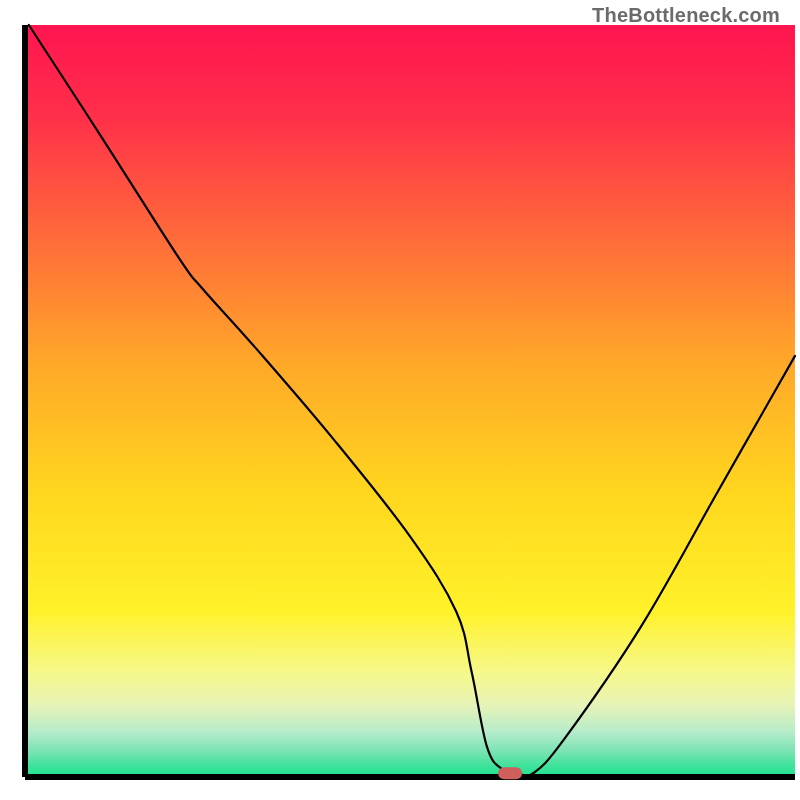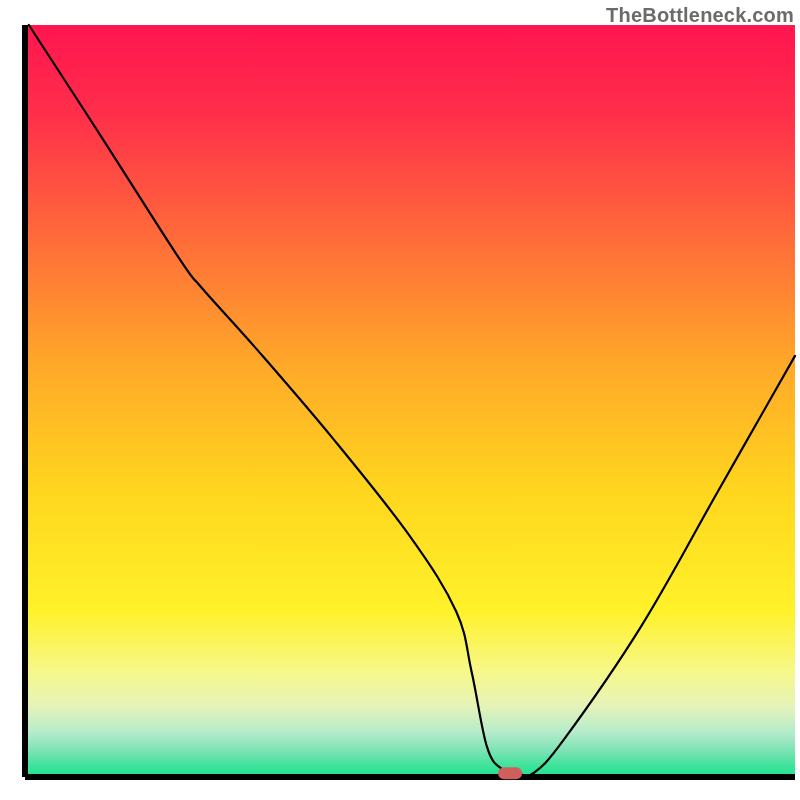--- a/index.html
+++ b/index.html
@@ -11,21 +11,21 @@
     font-family: Arial, Helvetica, sans-serif;
   }
   .container {
     position: relative;
     width: 800px;
     height: 800px;
   }
   .watermark {
     position: absolute;
     top: 4px;
-    right: 6px;
+    right: 20px;
     font-size: 20px;
     font-weight: bold;
     color: #6b6b6b;
     letter-spacing: 0.2px;
     z-index: 10;
   }
   svg {
     display: block;
   }
 </style>

